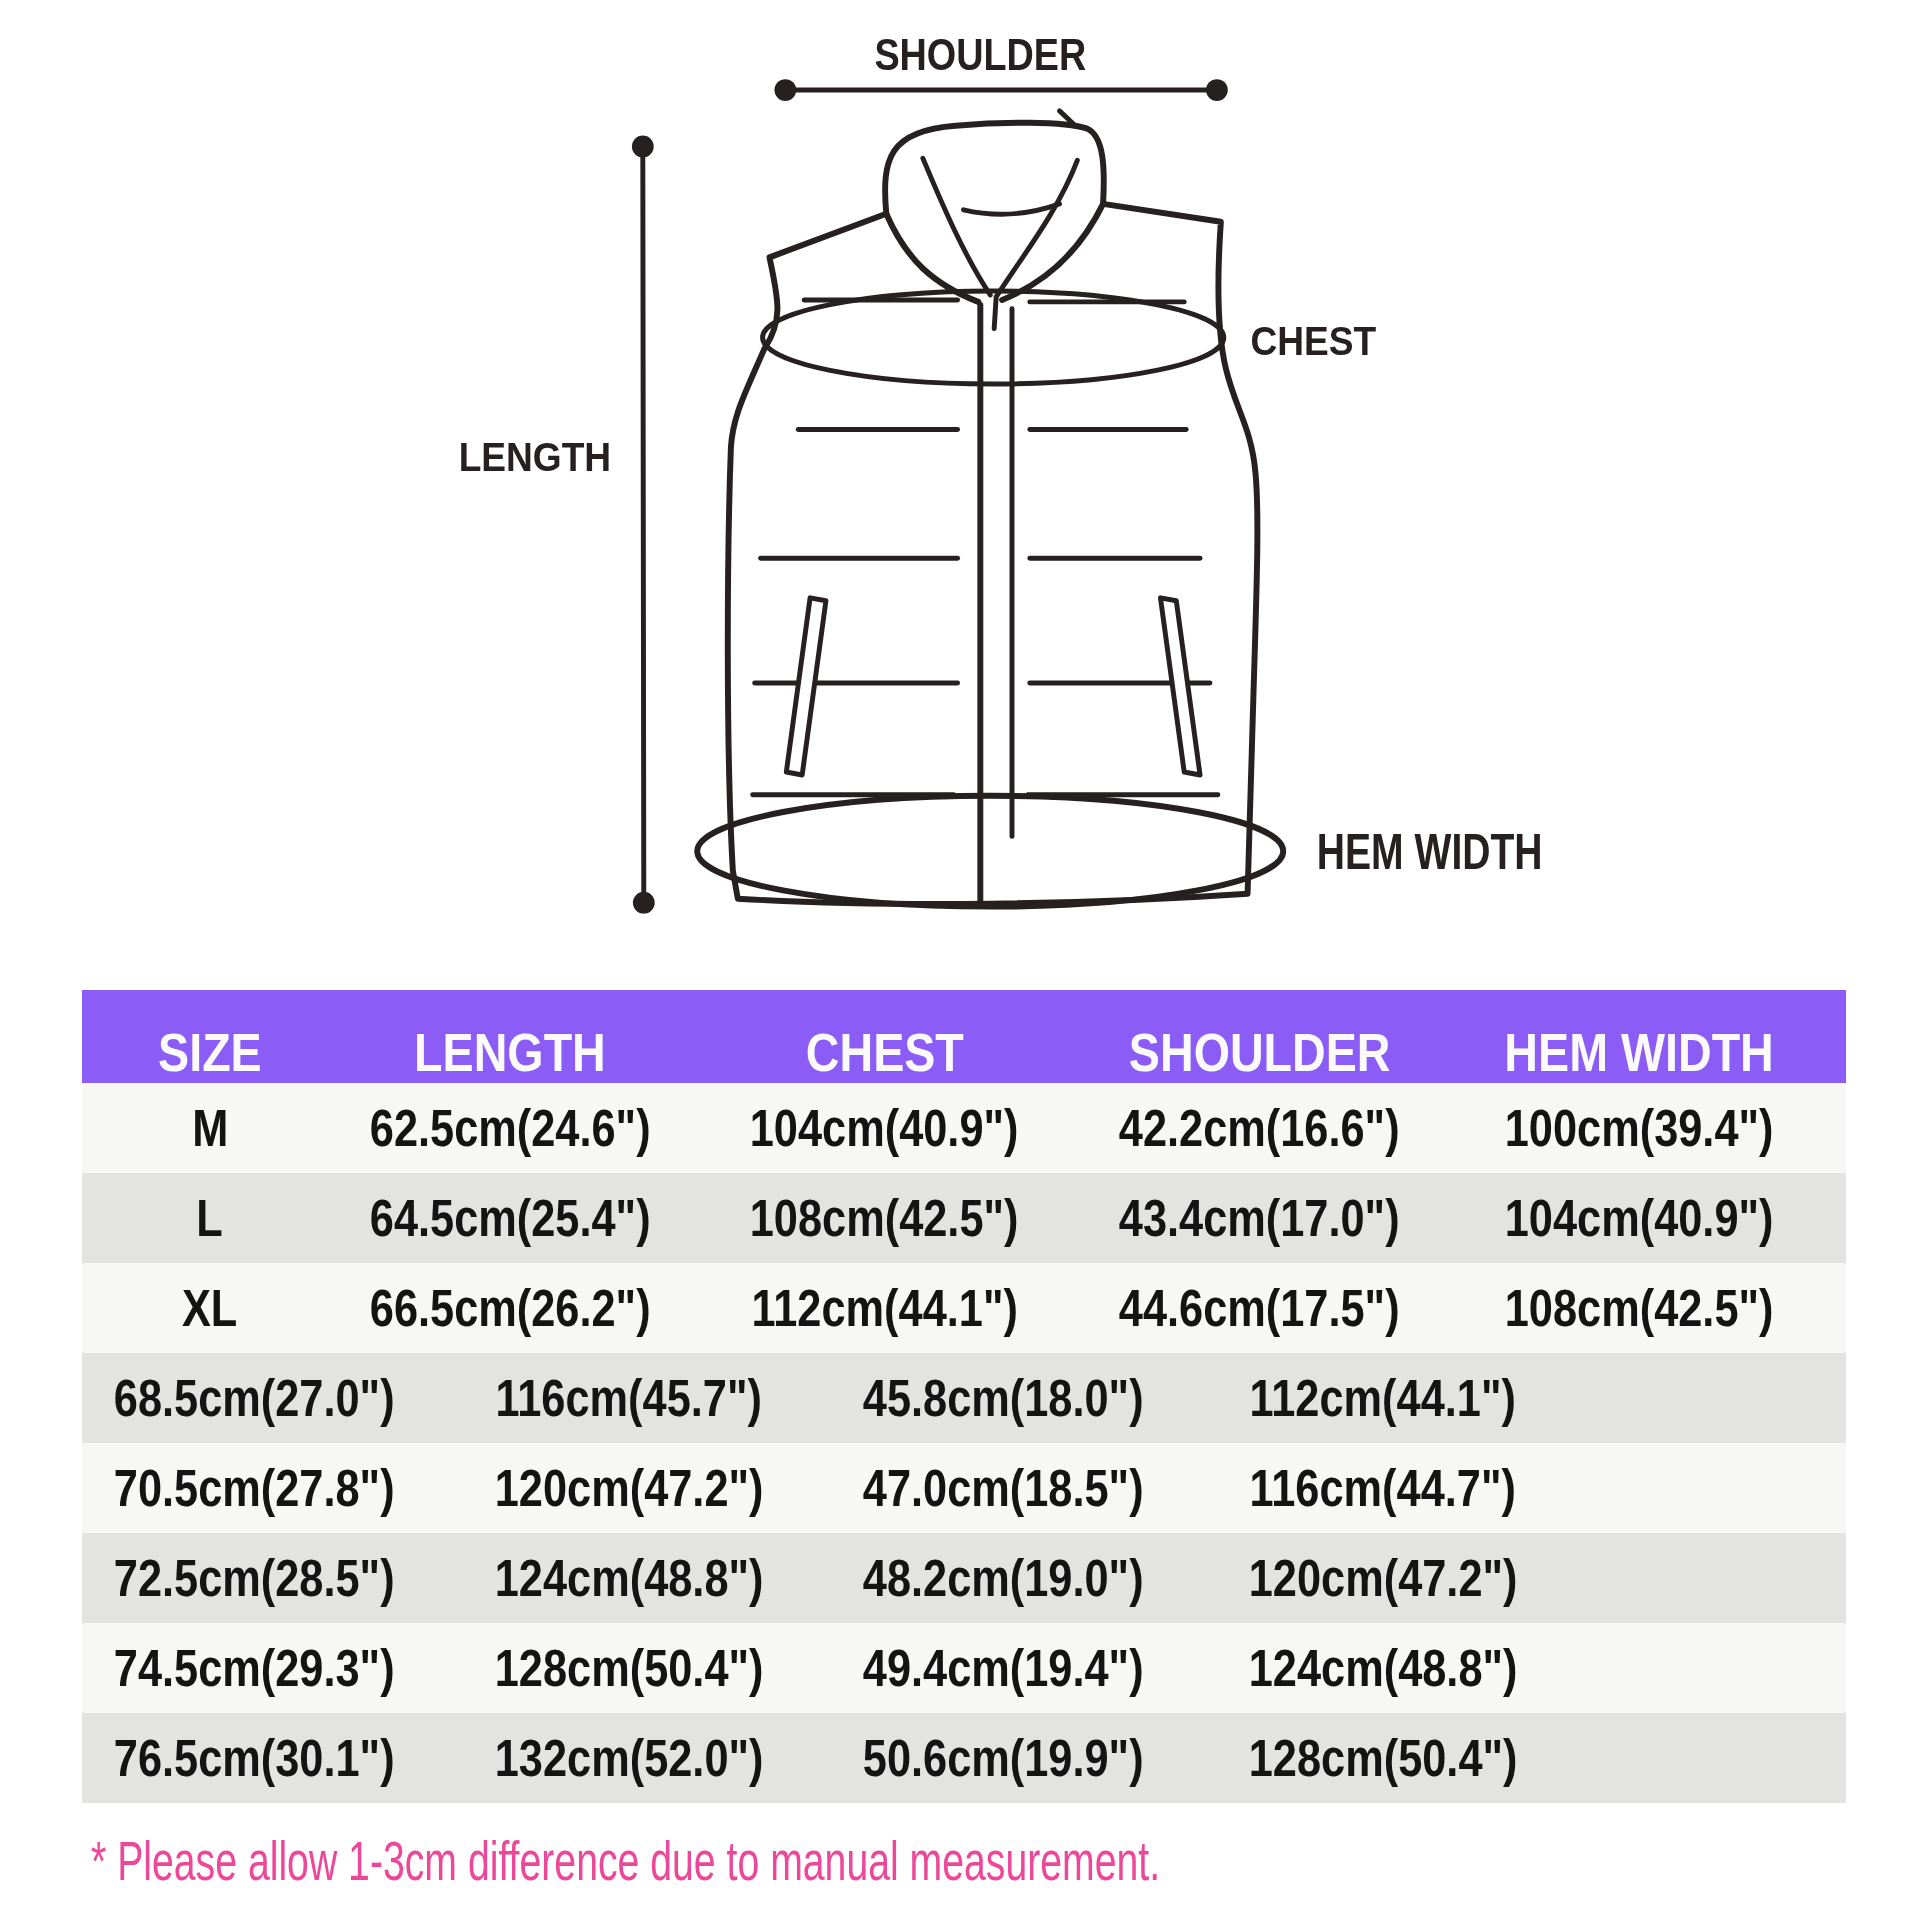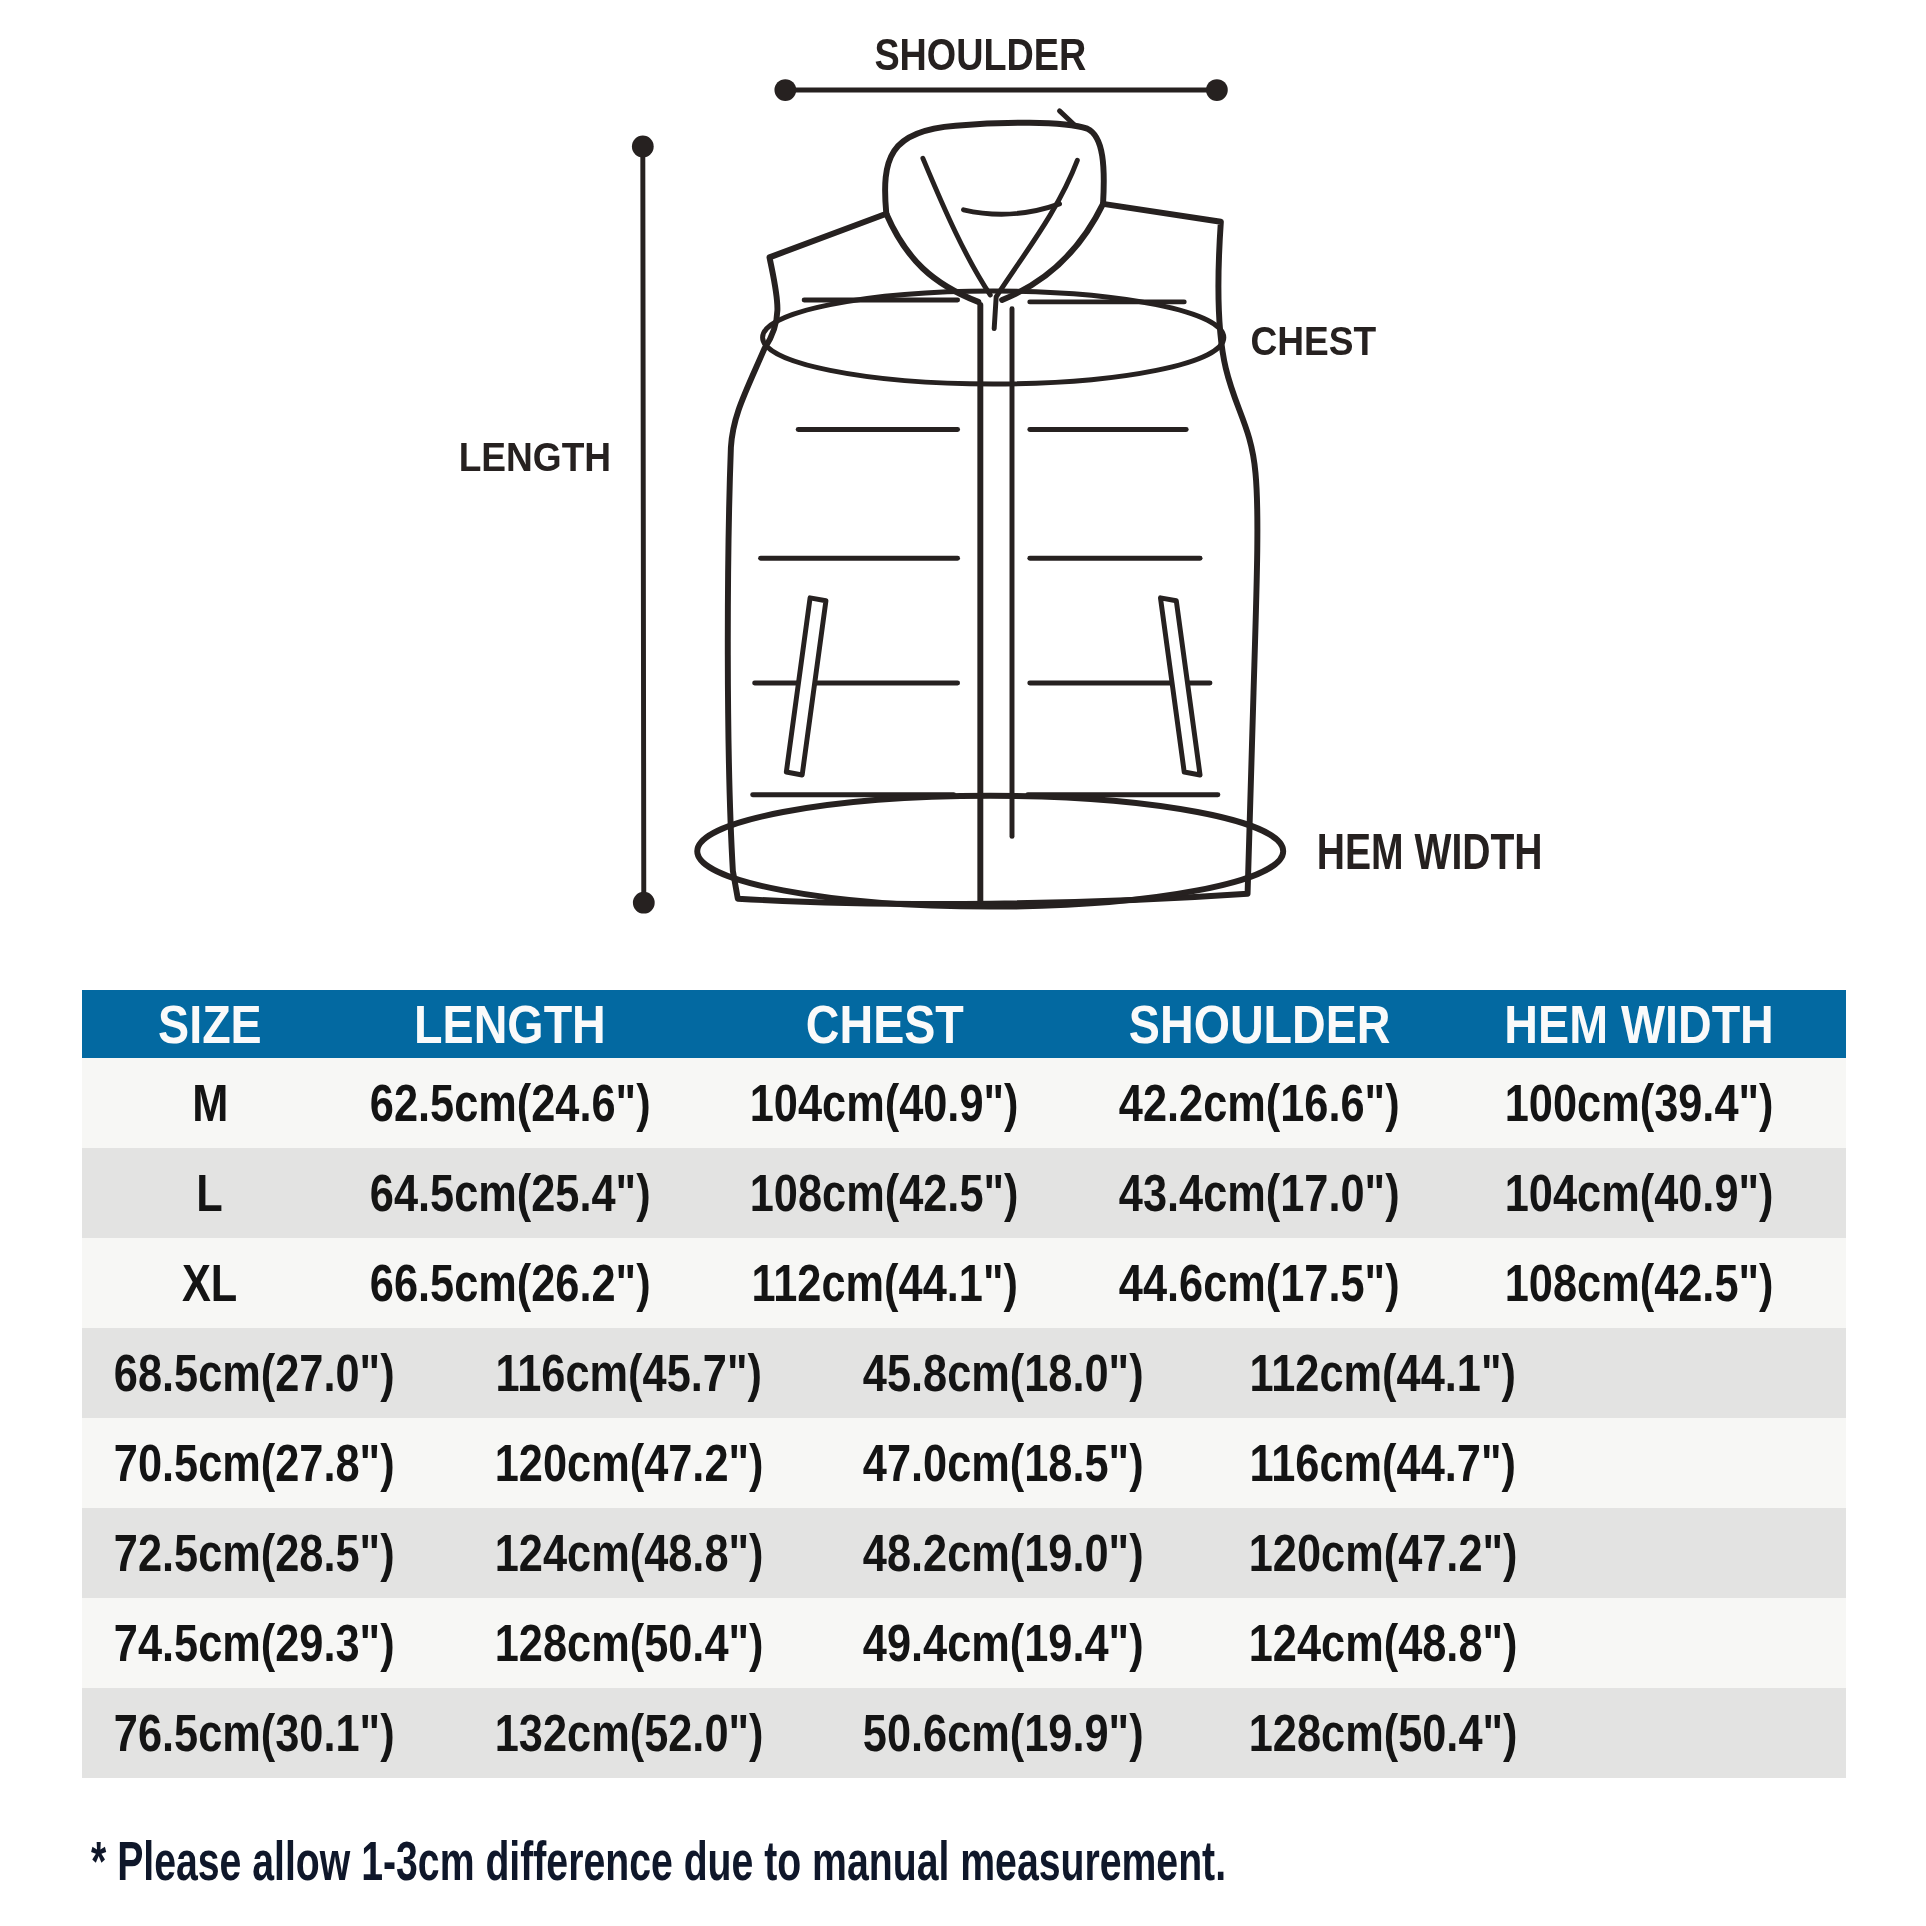--- a/index.html
+++ b/index.html
@@ -15,40 +15,40 @@
     font-family:"Liberation Sans","DejaVu Sans",sans-serif;
     font-weight:bold;
     fill:#262120;
   }
 
   
   .size-table{
     position:absolute;left:82px;top:990px;width:1764px;
   }
   .thead{
-    display:flex;height:68px;align-items:center;
-    background:#0369a1;color:#fafafa;
+    display:flex;height:93px;align-items:flex-end;
+    background:#8b5cf6;color:#fafafa;
   }
   .th{font-size:53px;font-weight:800;text-align:center;}
   .tr{display:flex;height:90px;align-items:center;color:#141414;}
   .tr.odd{background:#f7f7f5;}
   .tr.even{background:#e3e3e2;}
   .td{font-size:51px;font-weight:700;text-align:center;}
   .col0{flex:0 0 14.5%;}
   .col1{flex:0 0 19.5%;}
   .col2{flex:0 0 23%;}
   .col3{flex:0 0 19.5%;}
   .col4{flex:0 0 23.5%;}
   .cond{display:inline-block;transform:scaleX(0.85);transform-origin:center center;white-space:nowrap;}
   .thead .cond{transform:scaleX(0.88);}
 
   
   .note{
     position:absolute;left:91px;top:1828px;
-    font-size:56px;font-weight:700;color:#0f172a;
+    font-size:56px;font-weight:400;color:#ec4899;
     white-space:nowrap;
   }
   .note .squeeze{display:inline-block;transform:scaleX(0.70);transform-origin:left center;}
 </style>
 </head>
 <body>
 
 <div class="canvas">
 
   <svg class="diagram-svg" width="1927" height="970" viewBox="0 0 1946 980">

